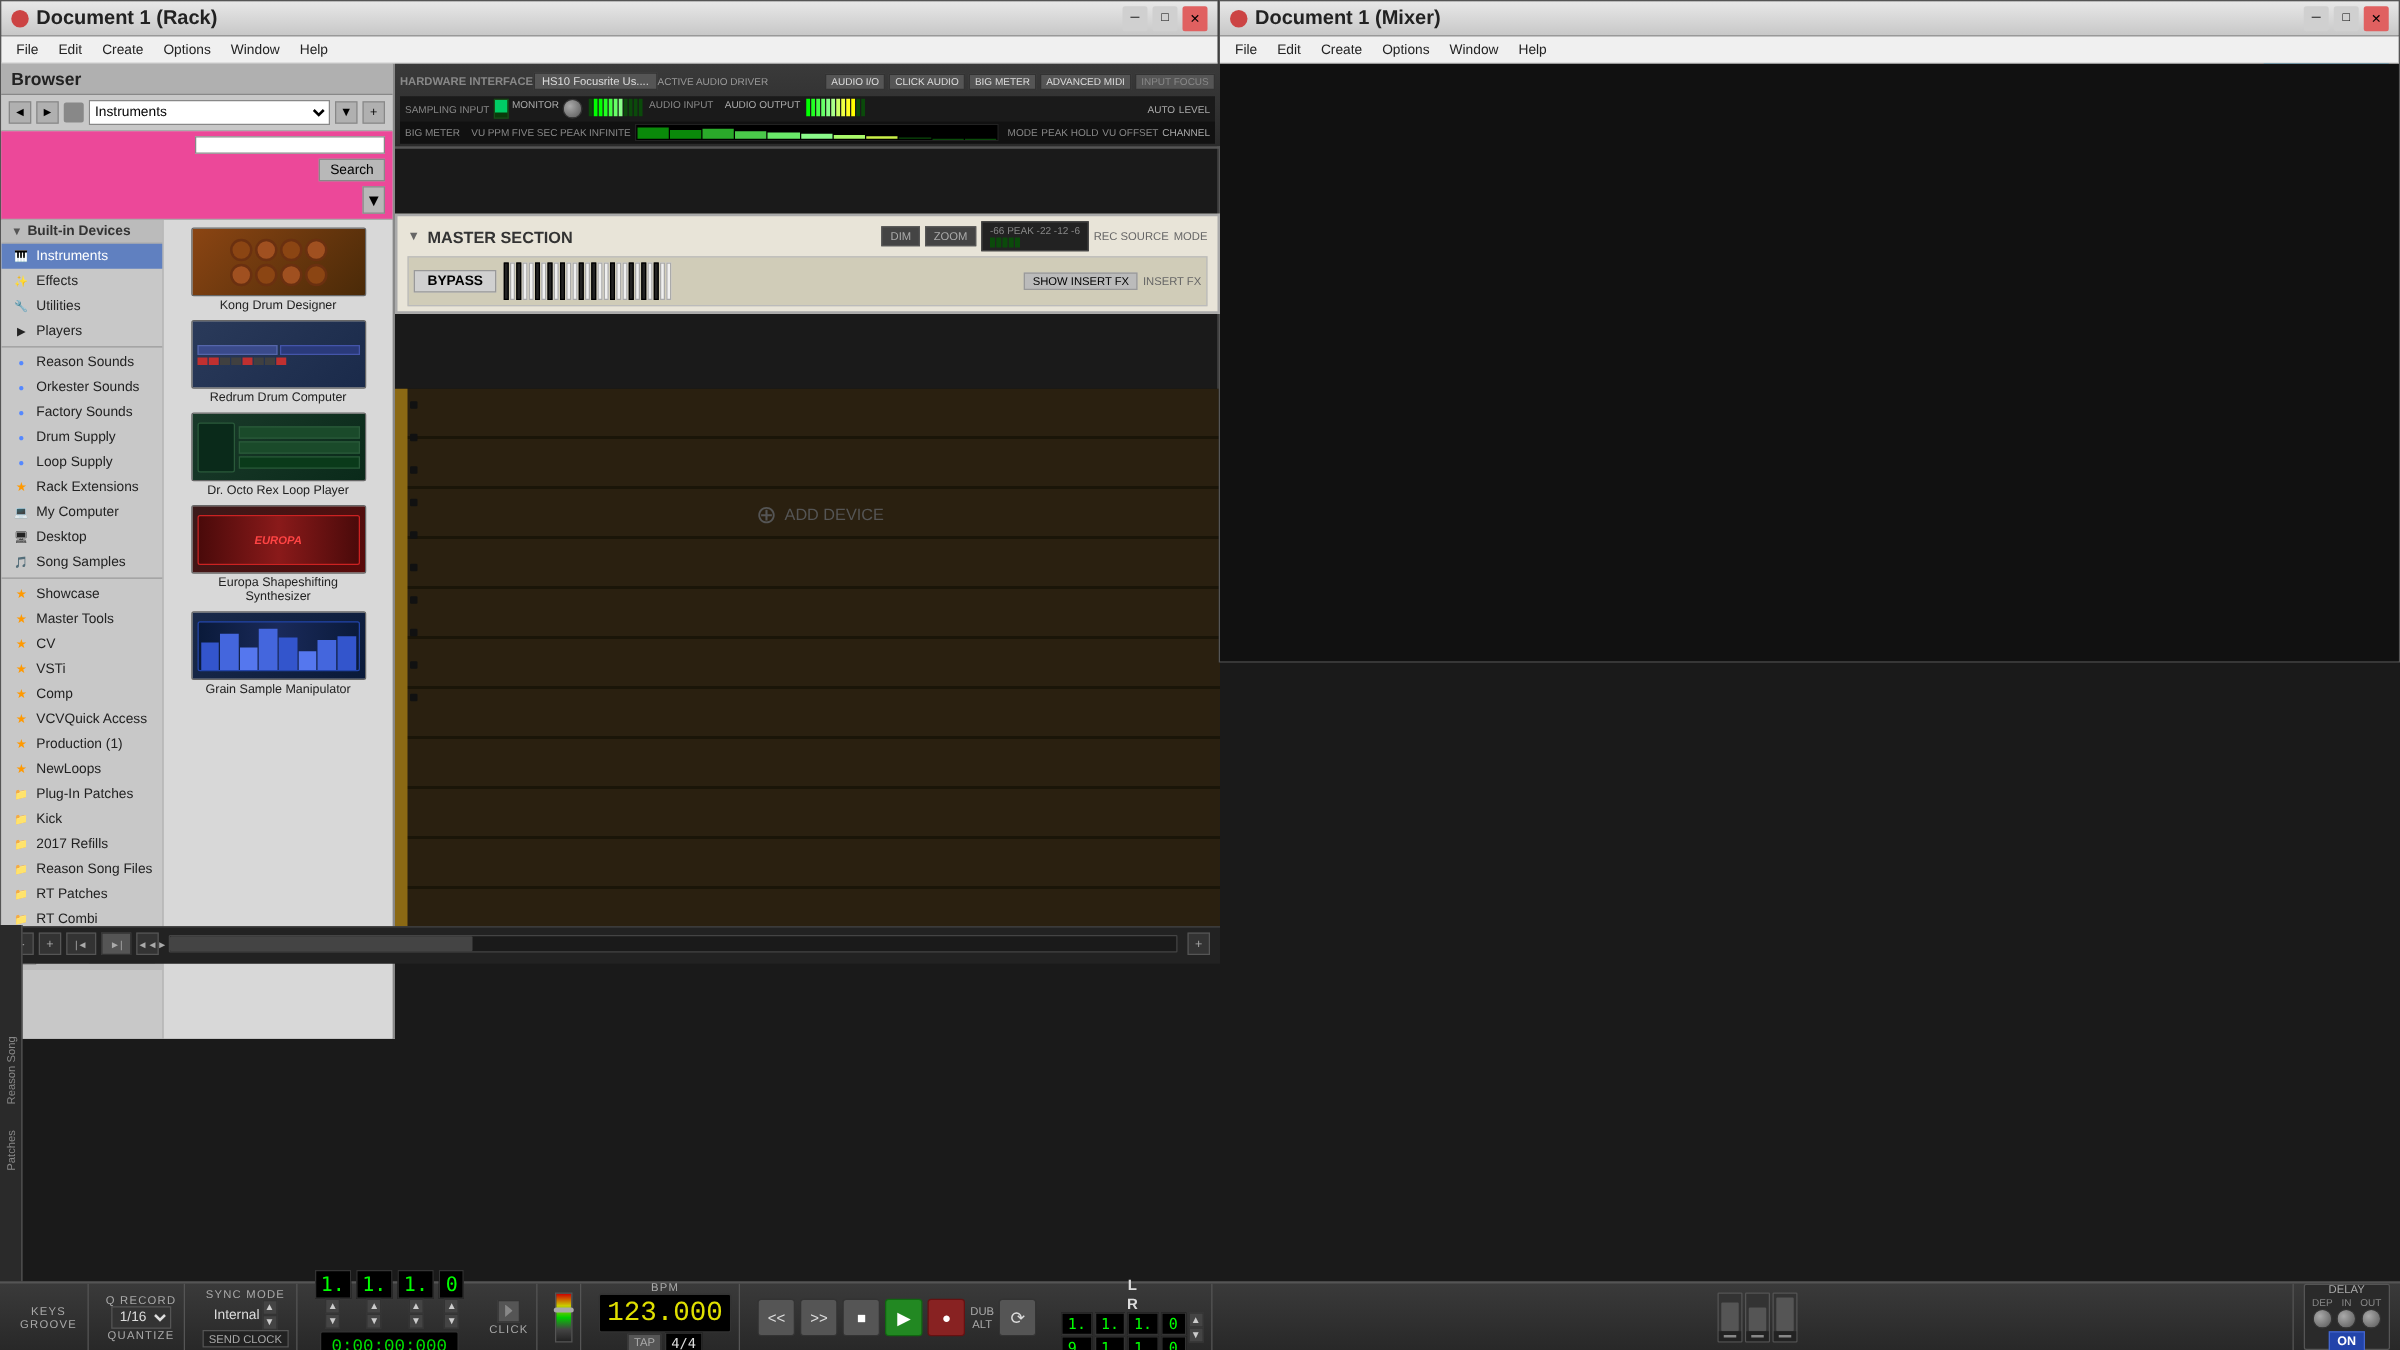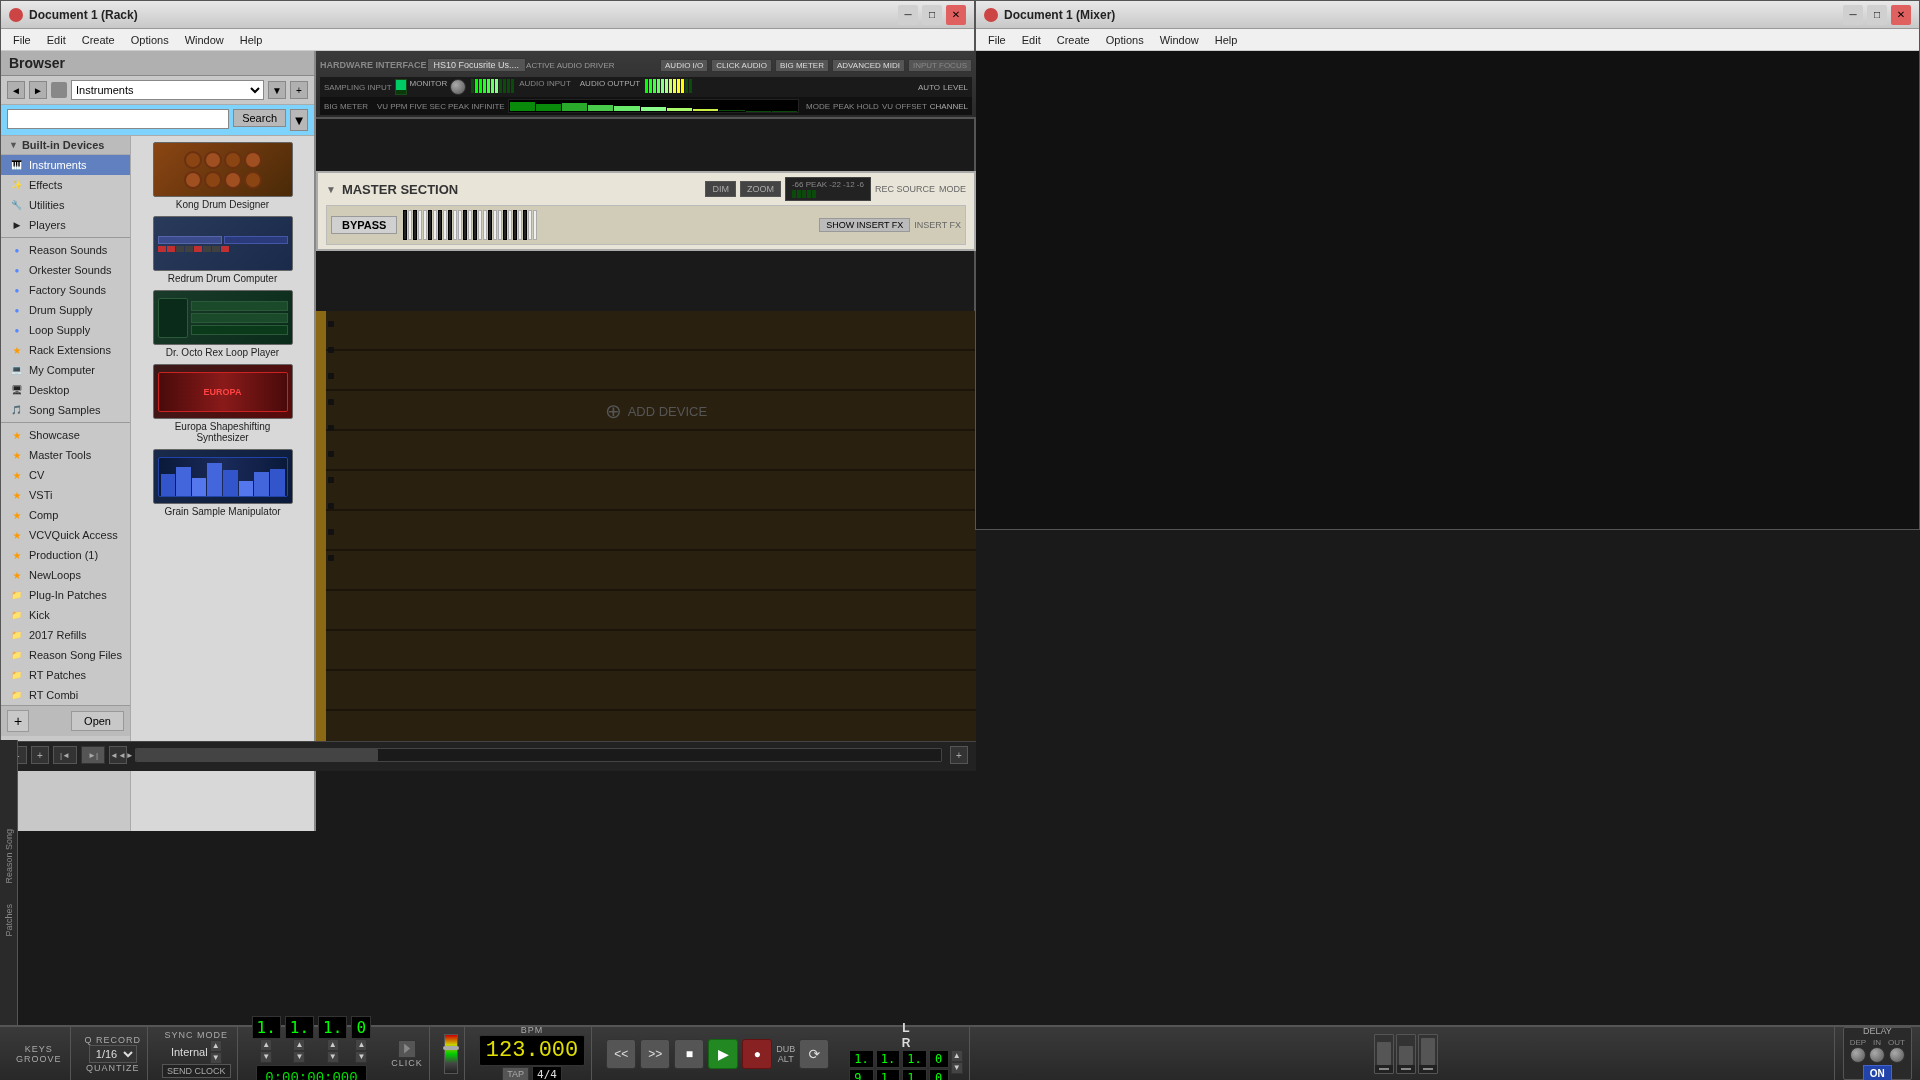--- a/index.html
+++ b/index.html
@@ -5,21 +5,21 @@
     * { margin: 0; padding: 0; box-sizing: border-box; }
     body { width: 1920px; height: 1080px; background: #1a1a1a; font-family: 'Arial', sans-serif; font-size: 11px; overflow: hidden; }
 
     
     .title-bar {
       display: flex; align-items: center;
       background: linear-gradient(to bottom, #e8e8e8, #c8c8c8);
       height: 28px; padding: 0 8px;
       border-bottom: 1px solid #999;
     }
-    .title-bar .title { font-size: 12px; font-weight: bold; color: #222; margin-left: 6px; }
+    .title-bar .title { font-size: 16px; font-weight: bold; color: #222; margin-left: 6px; }
     .title-bar .window-controls { margin-left: auto; display: flex; gap: 4px; }
     .title-bar .win-btn {
       width: 20px; height: 20px; border: none; cursor: pointer;
       display: flex; align-items: center; justify-content: center;
       font-size: 10px; border-radius: 2px;
     }
     .win-btn.minimize { background: #d0d0d0; }
     .win-btn.maximize { background: #d0d0d0; }
     .win-btn.close { background: #d0d0d0; }
 
@@ -44,21 +44,21 @@
     .browser-header {
       background: #b0b0b0;
       padding: 4px 8px;
       display: flex; align-items: center;
       border-bottom: 1px solid #888;
     }
     .browser-title { font-size: 14px; font-weight: bold; color: #222; }
     .browser-nav { display: flex; align-items: center; gap: 4px; padding: 4px 6px; background: #c8c8c8; border-bottom: 1px solid #aaa; }
     .nav-btn { background: #b0b0b0; border: 1px solid #888; width: 18px; height: 18px; cursor: pointer; display: flex; align-items: center; justify-content: center; font-size: 10px; }
     .location-select { flex: 1; height: 20px; font-size: 11px; background: white; border: 1px solid #888; }
-    .search-row { display: flex; align-items: flex-start; gap: 4px; padding: 4px 6px; background: #7dd3fc; border-bottom: 1px solid #aaa; }
+    .search-row { display: flex; align-items: flex-end; gap: 4px; padding: 4px 6px; background: #ec4899; border-bottom: 1px solid #aaa; flex-direction: column; }
     .search-input { flex: 1; height: 20px; border: 1px solid #888; background: white; padding: 0 4px; font-size: 11px; }
     .search-btn { background: #b8b8b8; border: 1px solid #888; padding: 2px 8px; cursor: pointer; font-size: 11px; }
     .search-options { background: #b8b8b8; border: 1px solid #888; width: 18px; height: 22px; cursor: pointer; }
     .tree-section-header { display: flex; align-items: center; padding: 3px 8px; background: #bbb; border-bottom: 1px solid #aaa; font-size: 11px; font-weight: bold; color: #333; cursor: pointer; }
     .tree-item { display: flex; align-items: center; padding: 2px 8px; cursor: pointer; font-size: 11px; color: #222; }
     .tree-item.selected { background: #6080c0; color: white; }
     .tree-icon { width: 16px; height: 16px; margin-right: 4px; display: flex; align-items: center; justify-content: center; font-size: 9px; flex-shrink: 0; }
     .tree-item-label { font-size: 11px; }
     .instrument-grid { display: flex; flex-direction: column; gap: 2px; }
     .instrument-card { display: flex; flex-direction: column; align-items: center; cursor: pointer; padding: 2px; }
@@ -105,21 +105,21 @@
 
     
     .browser-split { display: flex; flex: 1; overflow: hidden; }
     .browser-left { width: 130px; background: #c8c8c8; overflow-y: auto; border-right: 1px solid #aaa; flex-shrink: 0; }
     .browser-right { flex: 1; overflow-y: auto; background: #d8d8d8; padding: 4px; }
 
     
     .thumb-kong { background: linear-gradient(135deg, #8B4513 0%, #4a2a08 100%); }
     .thumb-redrum { background: linear-gradient(135deg, #2a3a5a 0%, #1a2a4a 100%); }
     .thumb-octo { background: linear-gradient(135deg, #1a3a2a 0%, #0a2a1a 100%); }
-    .thumb-europa { background: linear-gradient(135deg, #3a1a1a 0%, #5a0a0a 100%); }
+    .thumb-europa { background: linear-gradient(135deg, #3a1a1a 0%, #5a0a0a 100%); font-style: italic; }
     .thumb-grain { background: linear-gradient(135deg, #1a2a4a 0%, #0a1a3a 100%); }
 
     
     ::-webkit-scrollbar { width: 8px; }
     ::-webkit-scrollbar-track { background: #bbb; }
     ::-webkit-scrollbar-thumb { background: #888; border-radius: 2px; }
 
     .section-divider { height: 1px; background: #999; margin: 2px 0; }
 
     .collapse-arrow { margin-right: 4px; font-size: 9px; color: #555; }

